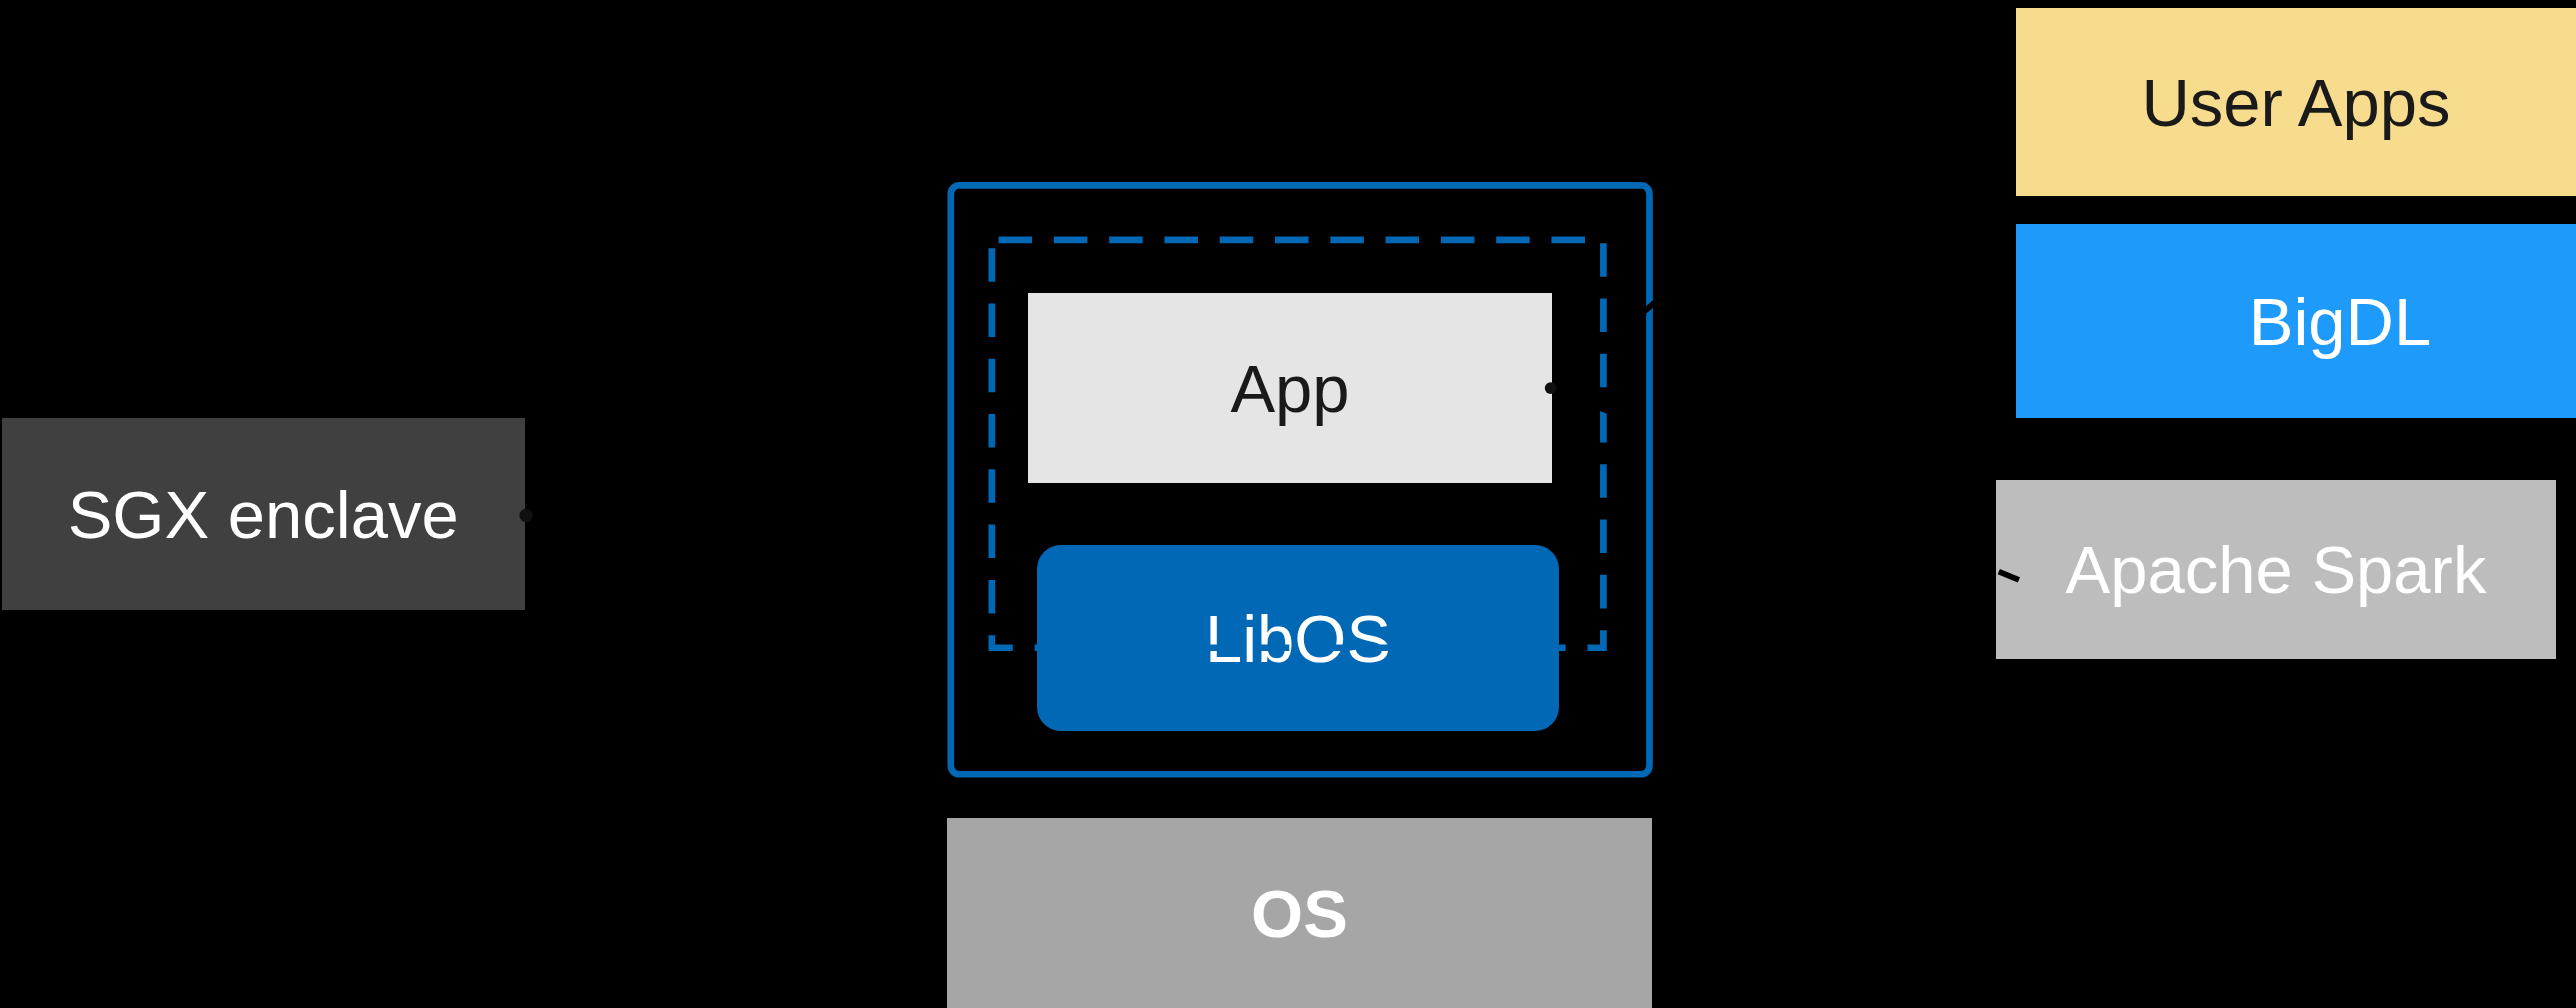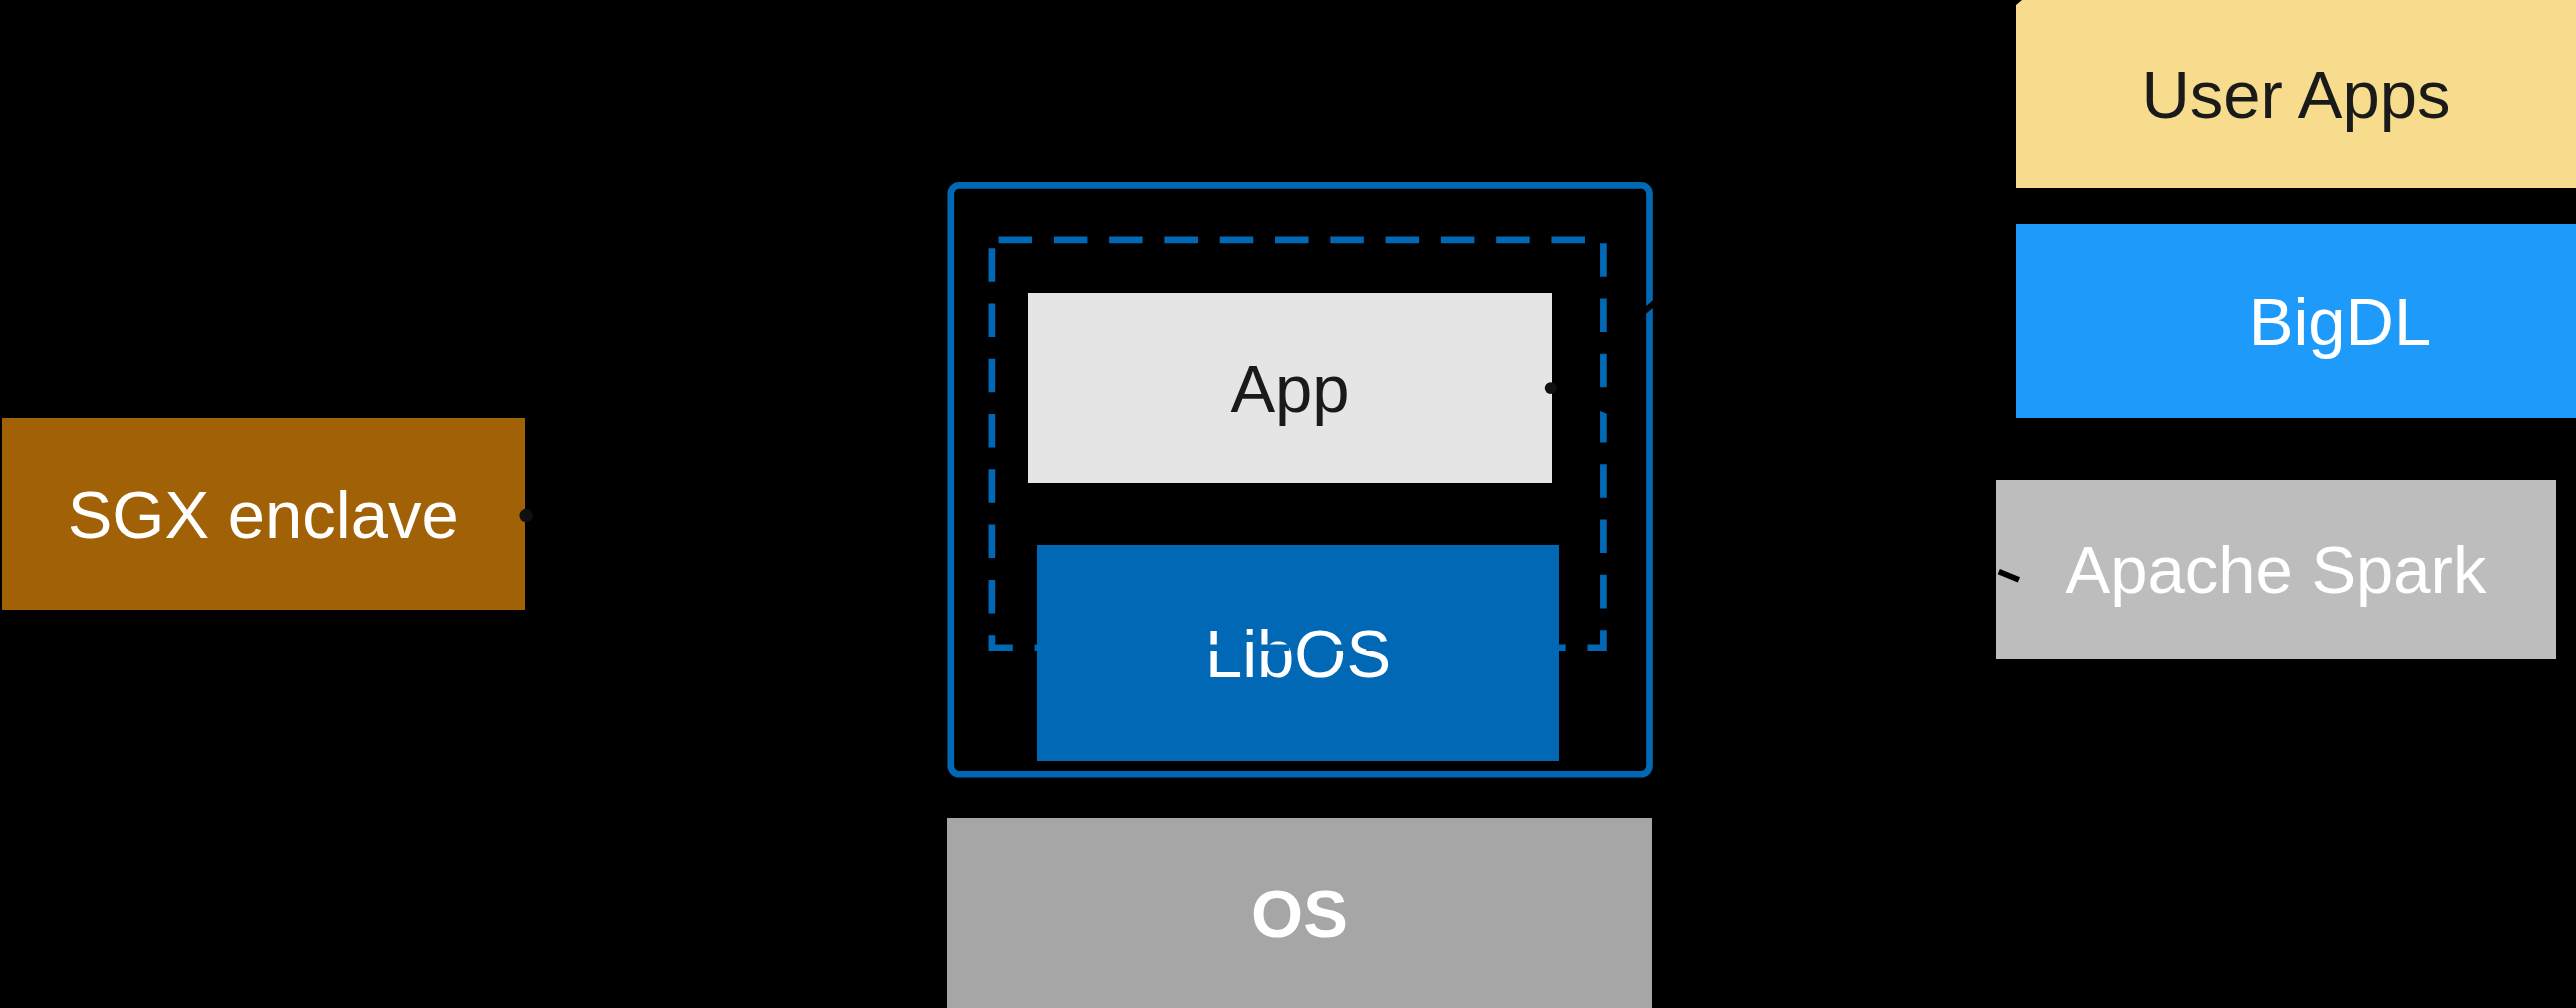--- a/index.html
+++ b/index.html
@@ -20,31 +20,31 @@
     display: flex;
     align-items: center;
     justify-content: center;
   }
   .box span {
     font-size: 67px;
     line-height: 1;
     white-space: nowrap;
   }
   
-  #sgx-box        { left: 1.7px;    top: 418px; width: 523px; height: 192px; background: #a16207; }
+  #sgx-box        { left: 1.7px;    top: 418px; width: 523px; height: 192px; background: #404040; }
   #sgx-box span   { color: #ffffff; }
   
   #app-box        { left: 1028px; top: 293px; width: 524px; height: 190px; background: #e5e5e5; }
   #app-box span   { color: #1a1a1a; }
-  #libos-box      { left: 1037px; top: 545px; width: 522px; height: 216px; background: #0068b5; }
+  #libos-box      { left: 1037px; top: 545px; width: 522px; height: 186px; background: #0068b5; border-radius: 24px; }
   #libos-box span { color: #ffffff; }
   #os-box         { left: 947px; top: 818px; width: 705px; height: 191px; background: #a6a6a6; }
   #os-box span    { color: #ffffff; font-weight: bold; }
   
-  #userapps-box      { left: 2016px; top: 0px;   width: 560px; height: 188px; background: #f8dc8e; }
+  #userapps-box      { left: 2016px; top: 8px;   width: 560px; height: 188px; background: #f8dc8e; }
   #userapps-box span { color: #1a1a1a; }
   #bigdl-box         { left: 2016px; top: 224px; width: 560px; height: 194px; background: #1e9afb; padding-left: 44px; }
   #bigdl-box span    { color: #ffffff; }
   #spark-box         { left: 1996px; top: 480px; width: 560px; height: 179px; background: #bdbdbd; }
   #spark-box span    { color: #ffffff; }
   
   #overlay {
     position: absolute;
     left: 0; top: 0;
     width: 2576px;

